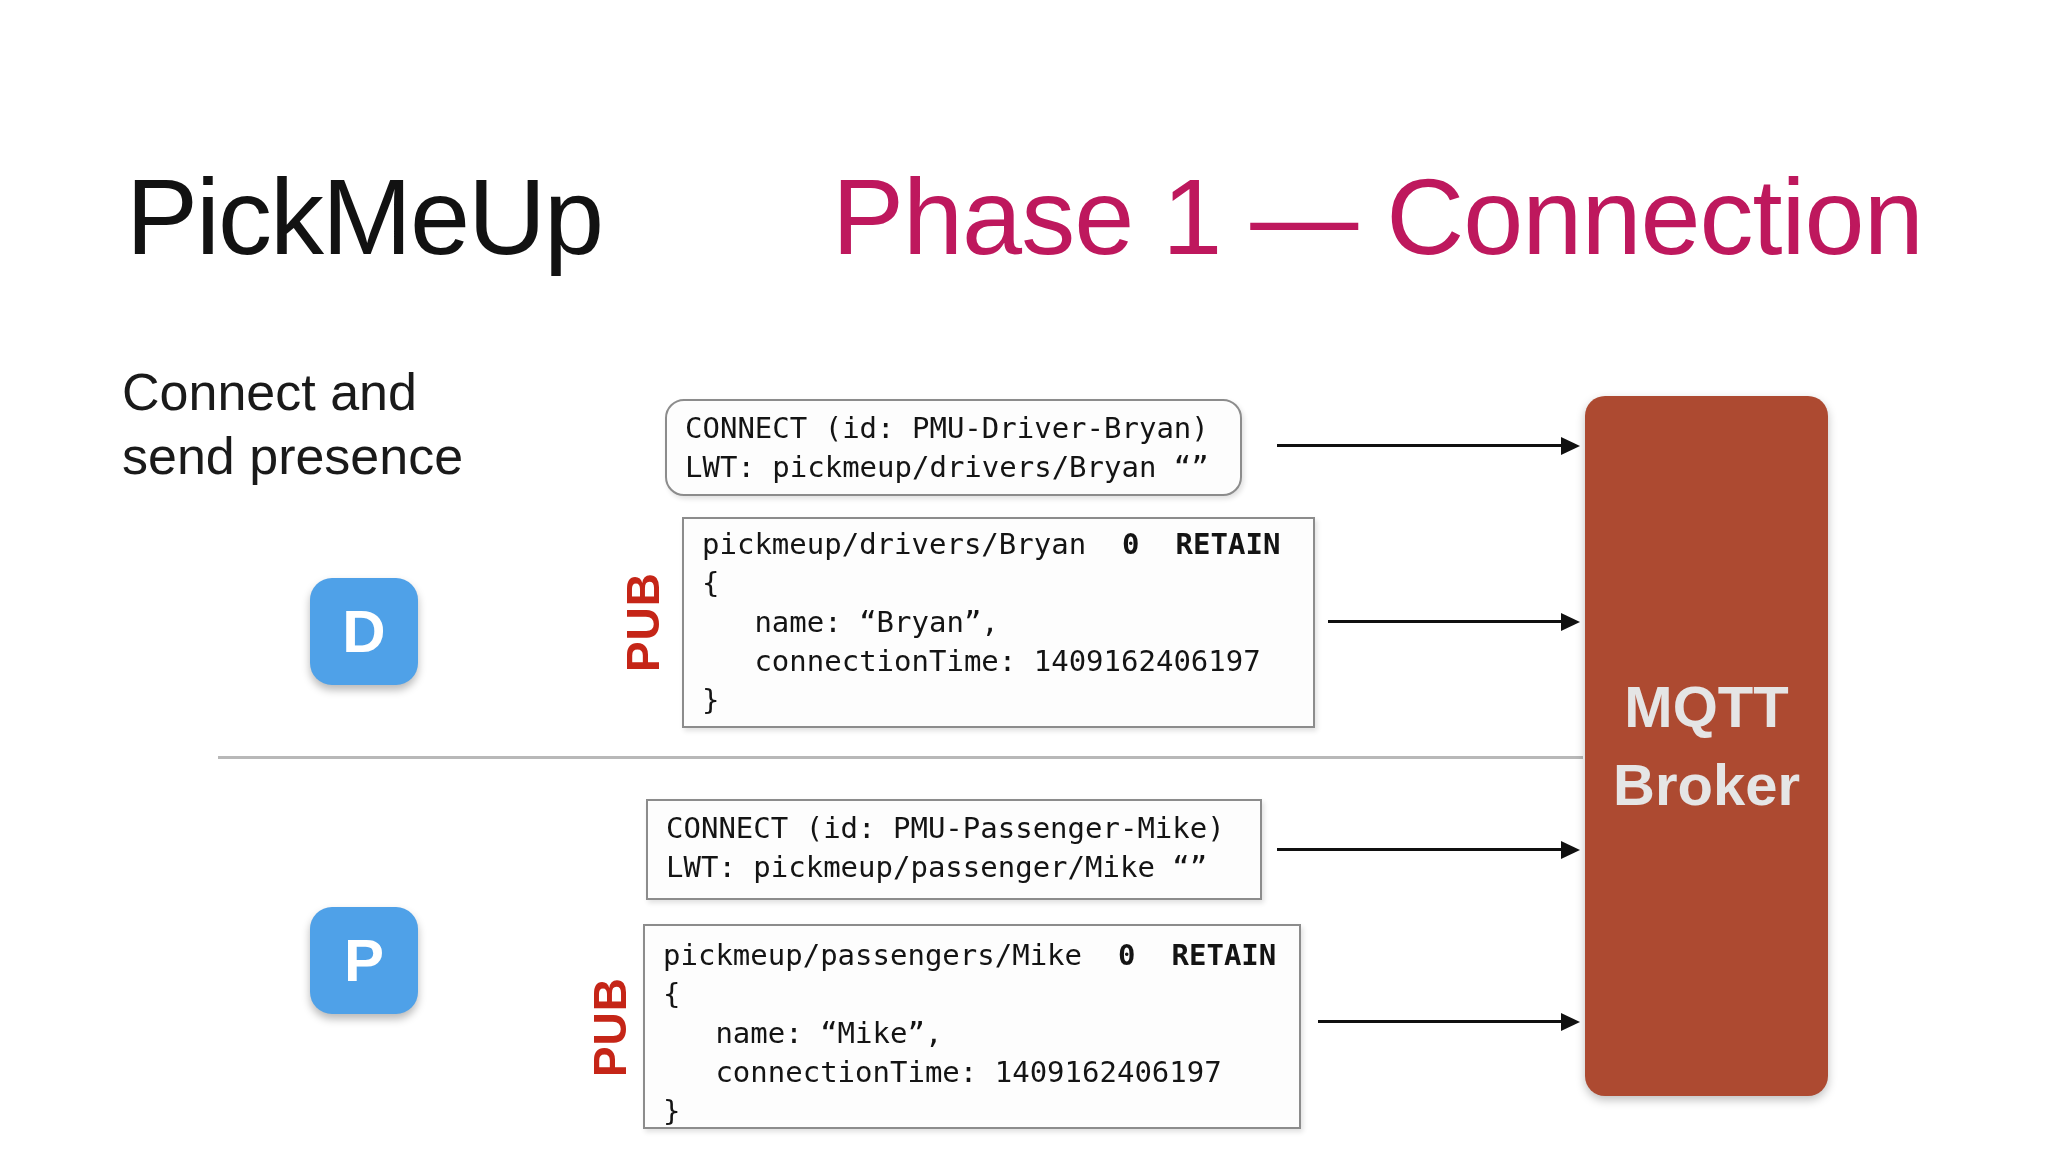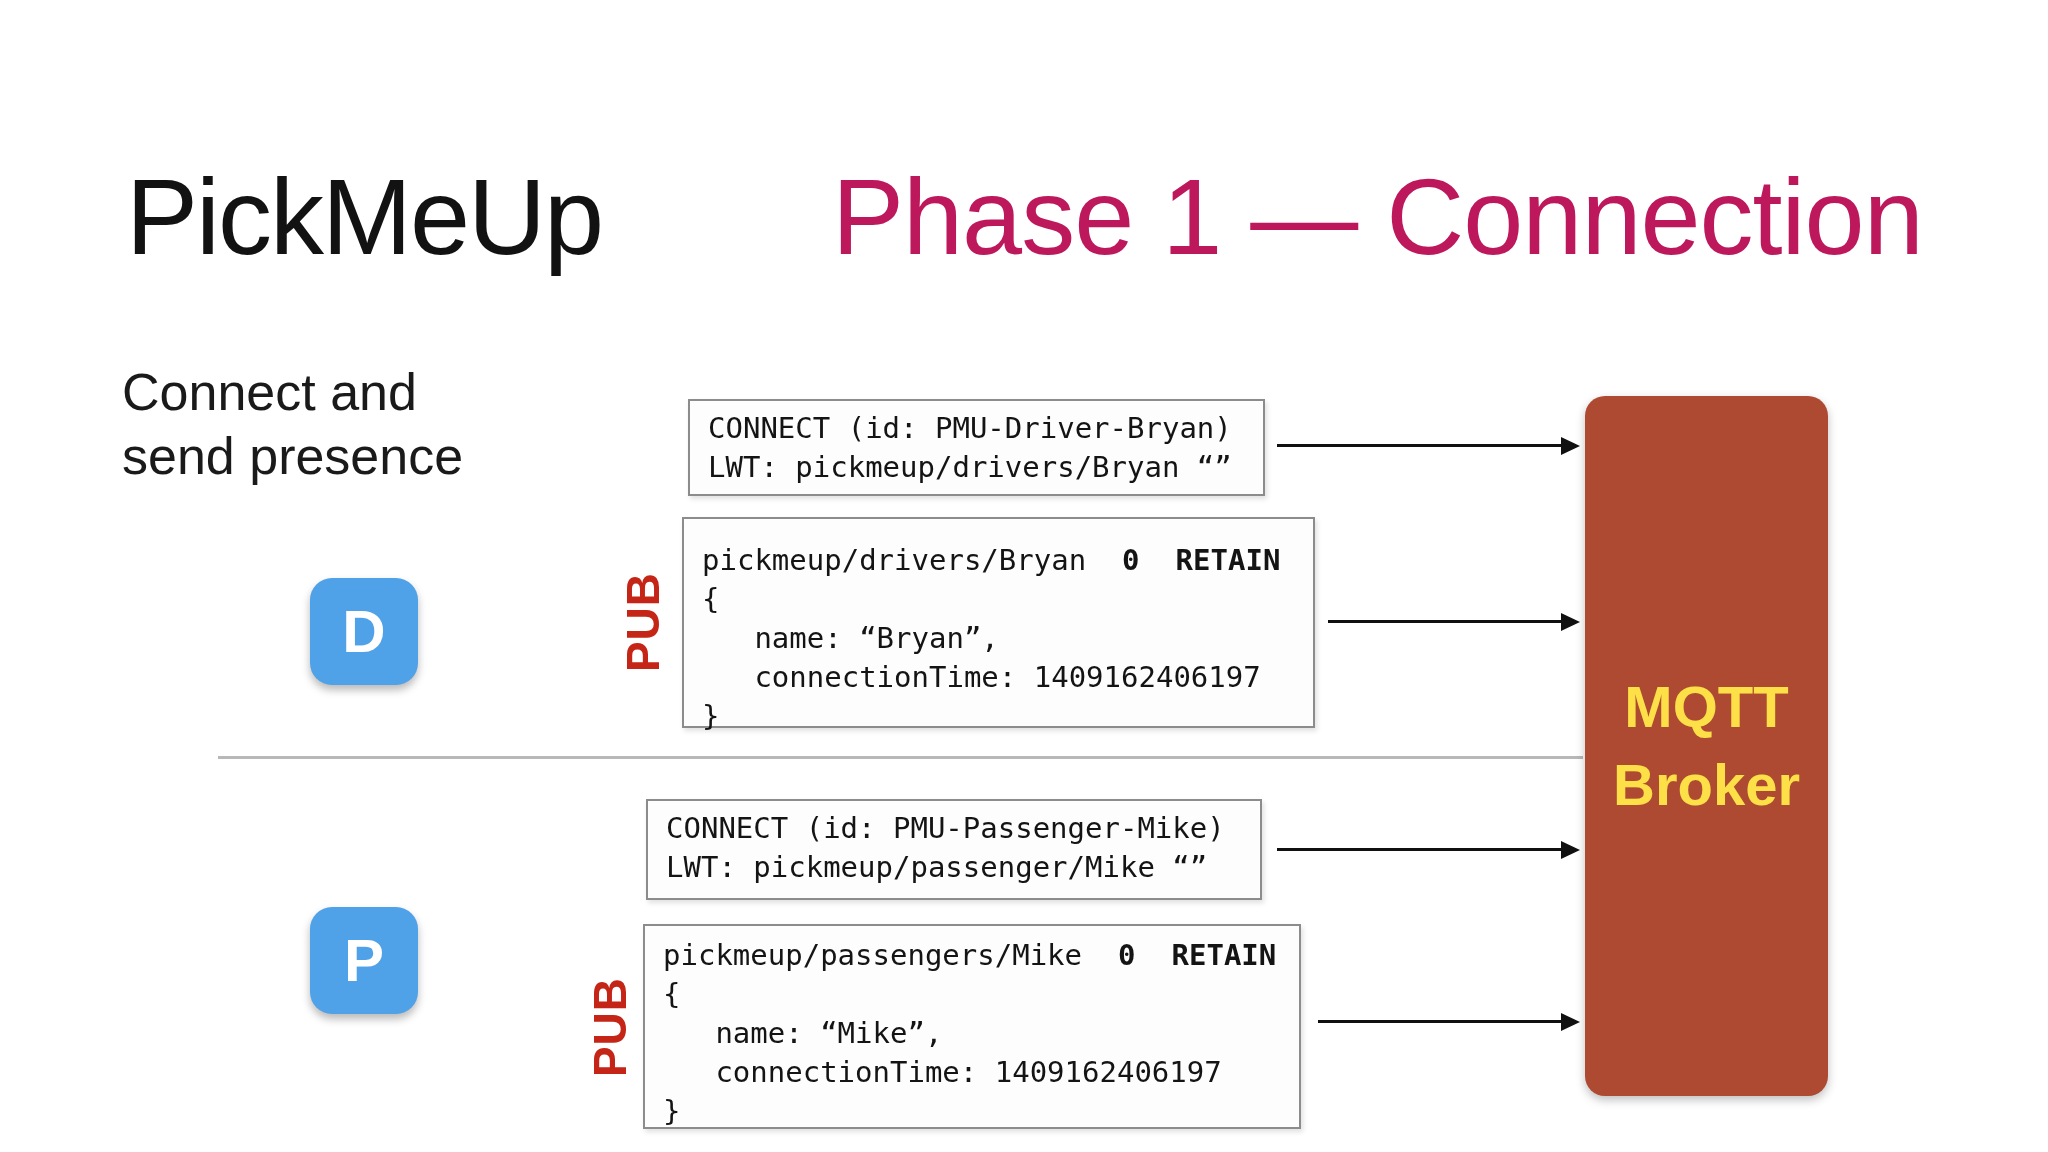--- a/index.html
+++ b/index.html
@@ -30,22 +30,22 @@
     position:absolute; box-sizing:border-box;
     background:#fdfdfd; border:2px solid #8c8c8c;
     box-shadow:2px 3px 5px rgba(0,0,0,0.12);
     padding:8px 18px;
     font-family:"DejaVu Sans Mono", monospace;
     font-size:29px; line-height:39px; color:#141414;
   }
   .msg-box pre {
     margin:0; font:inherit; white-space:pre;
   }
-  .connect-driver    { left:688px; top:355px; width:577px; height:97px;  }
-  .pub-driver        { left:682px; top:473px; width:633px; height:211px; padding-top:22px; }
+  .connect-driver    { left:665px; top:355px; width:577px; height:97px;border-radius:19px;  }
+  .pub-driver        { left:682px; top:473px; width:633px; height:211px; padding-top:6px; }
   .connect-passenger { left:646px; top:755px; width:616px; height:101px; }
   .pub-passenger     { left:643px; top:880px; width:658px; height:205px; padding-top:10px; }
 
   .code-line { white-space:pre; }
   .qos    { font-weight:700; margin-left:36px; }
   .retain { font-weight:700; margin-left:36px; }
 
   .pub-label {
     position:absolute; width:110px; height:50px;
     display:flex; align-items:center; justify-content:center;
@@ -67,21 +67,21 @@
 
   .divider {
     position:absolute; left:218px; top:712px;
     width:1365px; height:3px; background:#b8b8b8;
   }
 
   .broker {
     position:absolute; left:1585px; top:352px; width:243px; height:700px;
     background:#ad4a31; border-radius:20px;
     display:flex; align-items:center; justify-content:center;
-    color:#fde047; font-size:58px; line-height:78px; font-weight:700;
+    color:#e5e5e5; font-size:58px; line-height:78px; font-weight:700;
     text-align:center; white-space:pre-line;
     box-shadow:0 4px 10px rgba(0,0,0,0.25);
   }
 
   .arrow {
     position:absolute; height:3px; background:#101010;
   }
   .arrow::after {
     content:""; position:absolute; right:-18px; top:50%;
     transform:translateY(-50%);

